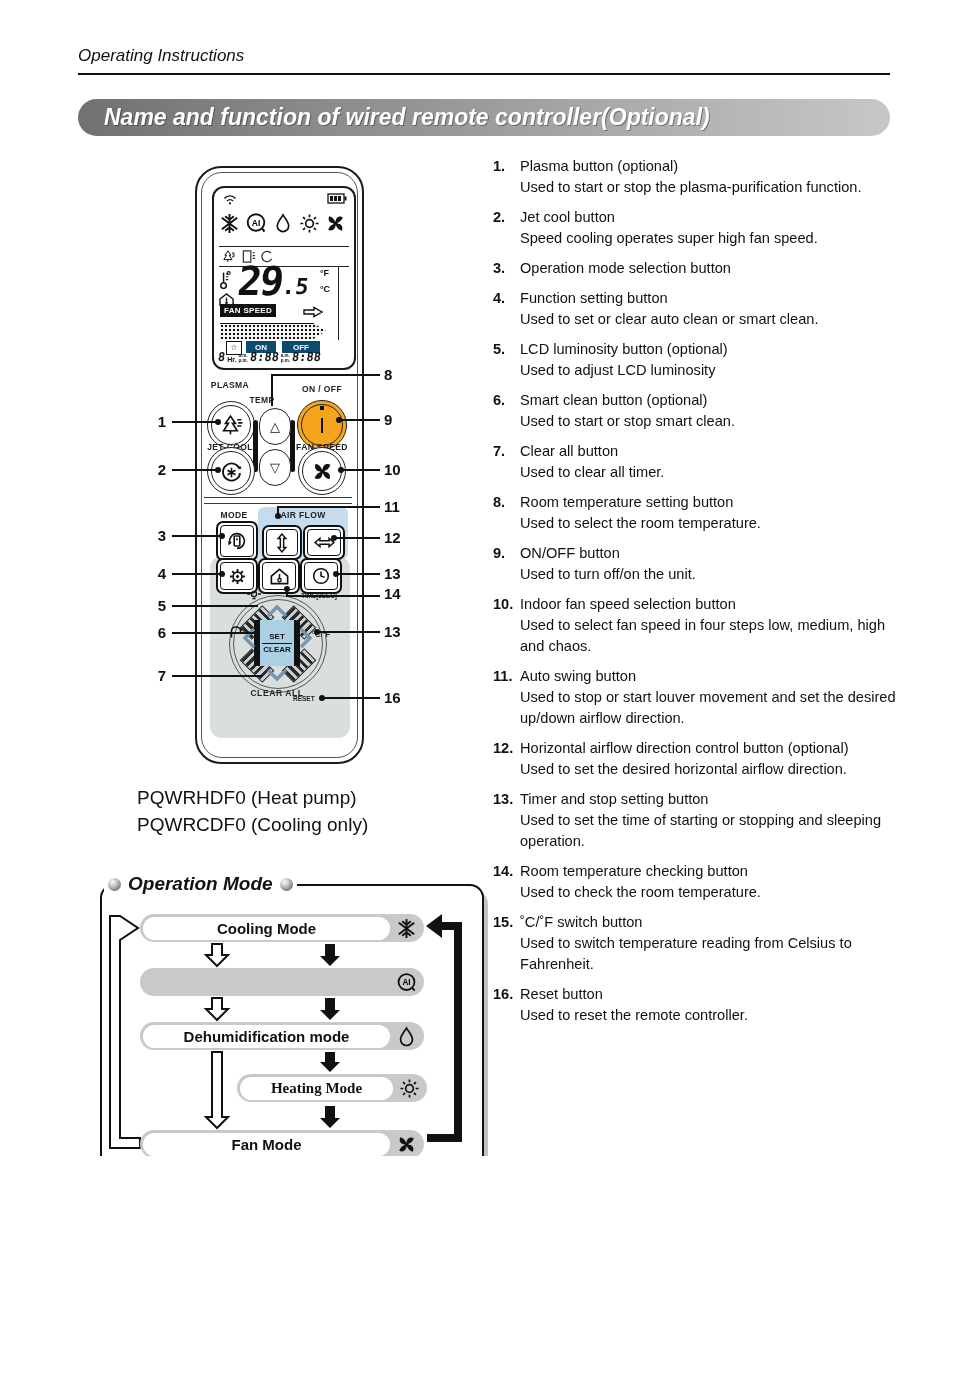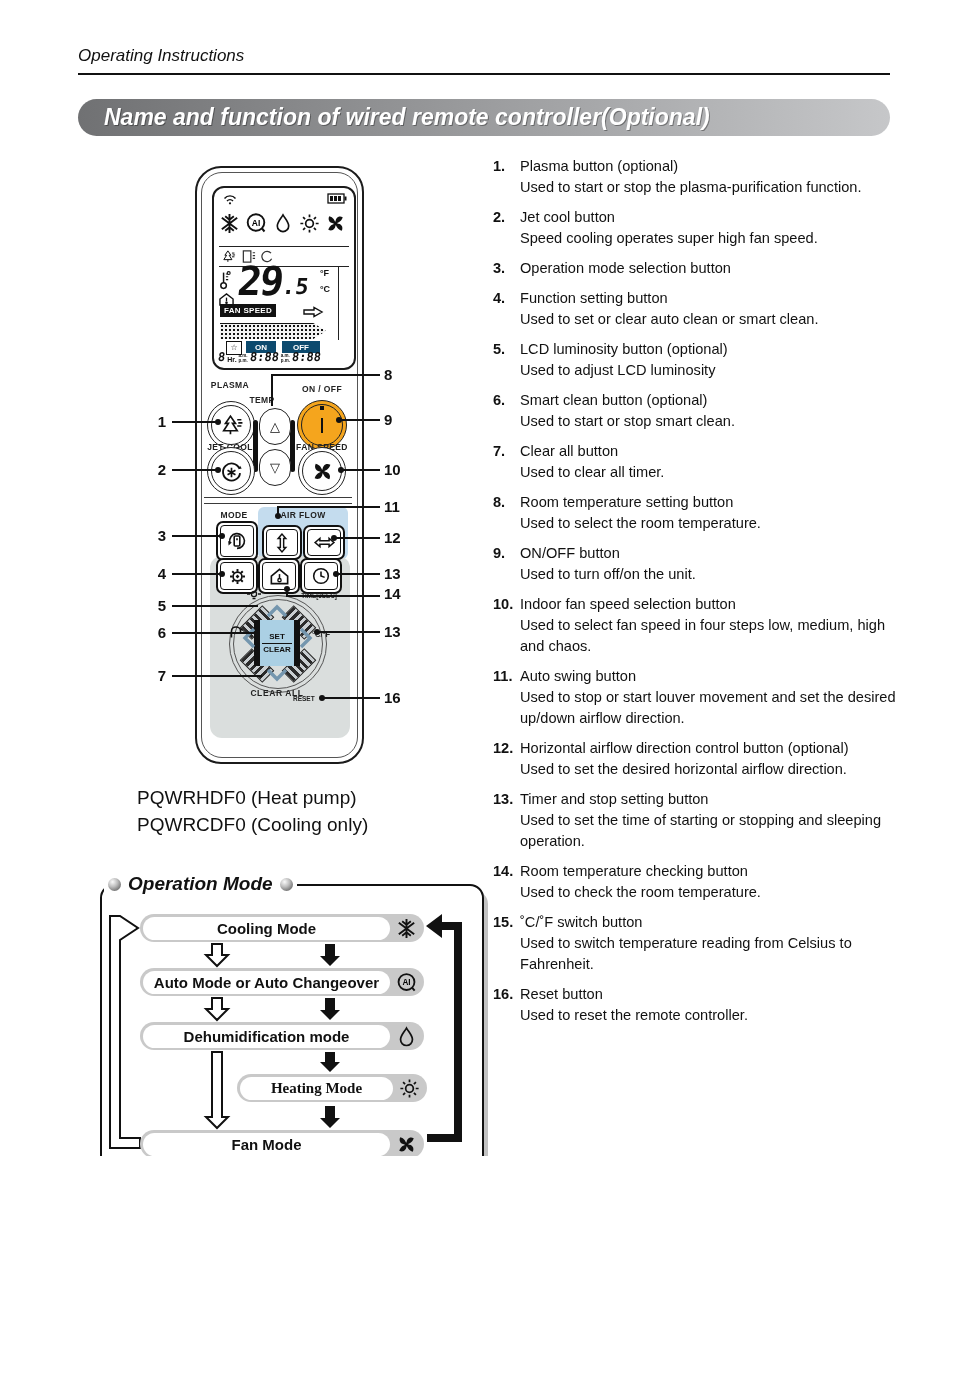--- a/index.html
+++ b/index.html
@@ -576,23 +576,20 @@
             <span>Cooling Mode</span>
           </div>
           <div class="pi">
             <svg class="icon" width="23" height="23">
               <use href="#sym-snow"></use>
             </svg>
           </div>
         </div>
 
         <div class="om-pill">
-          <div class="pw">
-            <span>Auto Mode or Auto Changeover</span>
-          </div>
           <div class="pi">
             <svg class="icon" width="23" height="23">
               <use href="#sym-ai"></use>
             </svg>
           </div>
         </div>
 
         <div class="om-pill">
           <div class="pw">
             <span>Dehumidification mode</span>

